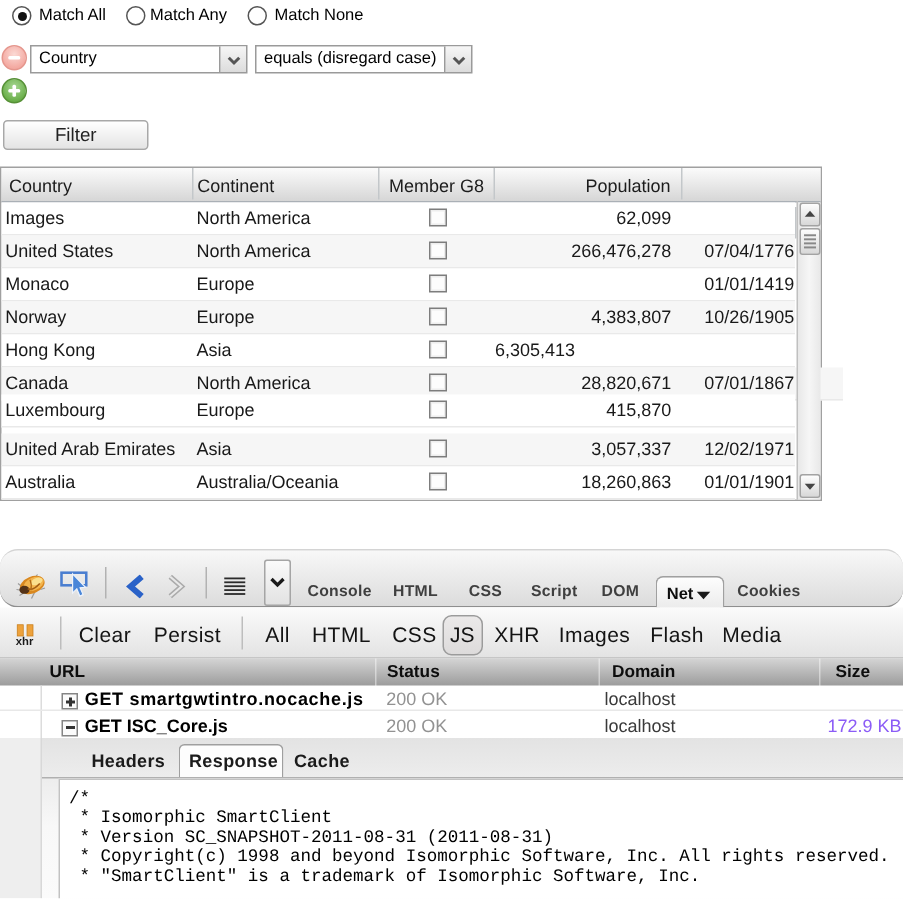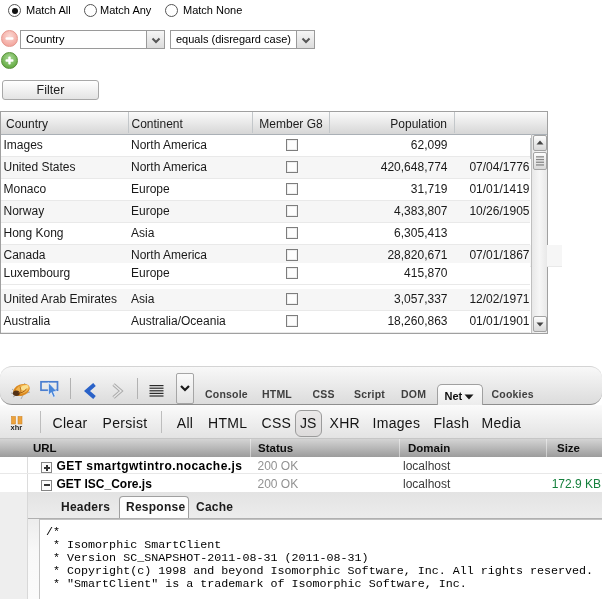--- a/index.html
+++ b/index.html
@@ -114,42 +114,41 @@
           <div class="gcell" style="left:2.5px;">Images</div>
           <div class="gcell" style="left:130px;">North America</div>
           <div class="cbx"></div>
           <div class="gcell" style="left:329px;width:117.5px;text-align:right;">62,099</div>
           <div class="gcell" style="left:400px;width:128.5px;text-align:right;"></div>
         </div>
         <div class="grow alt" style="top:22px;">
           <div class="gcell" style="left:2.5px;">United States</div>
           <div class="gcell" style="left:130px;">North America</div>
           <div class="cbx"></div>
-          <div class="gcell" style="left:329px;width:117.5px;text-align:right;">420,648,774</div>
+          <div class="gcell" style="left:329px;width:117.5px;text-align:right;">266,476,278</div>
           <div class="gcell" style="left:400px;width:128.5px;text-align:right;">07/04/1776</div>
         </div>
         <div class="grow" style="top:44px;">
           <div class="gcell" style="left:2.5px;">Monaco</div>
           <div class="gcell" style="left:130px;">Europe</div>
           <div class="cbx"></div>
-          <div class="gcell" style="left:329px;width:117.5px;text-align:right;">31,719</div>
           <div class="gcell" style="left:400px;width:128.5px;text-align:right;">01/01/1419</div>
         </div>
         <div class="grow alt" style="top:66px;">
           <div class="gcell" style="left:2.5px;">Norway</div>
           <div class="gcell" style="left:130px;">Europe</div>
           <div class="cbx"></div>
           <div class="gcell" style="left:329px;width:117.5px;text-align:right;">4,383,807</div>
           <div class="gcell" style="left:400px;width:128.5px;text-align:right;">10/26/1905</div>
         </div>
         <div class="grow" style="top:88px;">
           <div class="gcell" style="left:2.5px;">Hong Kong</div>
           <div class="gcell" style="left:130px;">Asia</div>
           <div class="cbx"></div>
-          <div class="gcell" style="left:329px;width:117.5px;text-align:right;">6,305,413</div>
+          <div class="gcell" style="left:329px;width:117.5px;">6,305,413</div>
           <div class="gcell" style="left:400px;width:128.5px;text-align:right;"></div>
         </div>
         <div class="grow alt" style="top:110px;padding-left:32px;">
           <div class="gcell" style="left:2.5px;">Canada</div>
           <div class="gcell" style="left:130px;">North America</div>
           <div class="cbx"></div>
           <div class="gcell" style="left:329px;width:117.5px;text-align:right;">28,820,671</div>
           <div class="gcell" style="left:400px;width:128.5px;text-align:right;">07/01/1867</div>
         </div>
         <div class="grow" style="top:128px;">
@@ -296,21 +295,21 @@
     </div>
   <div class="nrow" style="left:56.5px;top:459px;font-weight:bold;letter-spacing:0.45px;color:#000;">GET smartgwtintro.nocache.js</div>
   <div class="nrow" style="left:257.5px;top:459px;color:#929292;">200 OK</div>
   <div class="nrow" style="left:403px;top:459px;color:#3a3a3a;">localhost</div>
   <div class="exp" style="top:479.5px;">
       <i></i>
     </div>
   <div class="nrow" style="left:56.5px;top:477px;font-weight:bold;color:#000;">GET ISC_Core.js</div>
   <div class="nrow" style="left:257.5px;top:477px;color:#929292;">200 OK</div>
   <div class="nrow" style="left:403px;top:477px;color:#3a3a3a;">localhost</div>
-  <div class="nrow" style="left:480px;top:477px;width:121px;text-align:right;color:#15803d;">172.9 KB</div>
+  <div class="nrow" style="left:480px;top:477px;width:121px;text-align:right;color:#8b5cf6;">172.9 KB</div>
 
   <div id="nib"></div>
   <div id="gutter"></div>
   <div class="nibtab" style="left:61px;">Headers</div>
   <div id="resptab"></div>
   <div class="nibtab" style="left:126px;">Response</div>
   <div class="nibtab" style="left:196px;">Cache</div>
   <div id="tabhr"></div>
   <div id="codebox">
     <div id="code">/*

